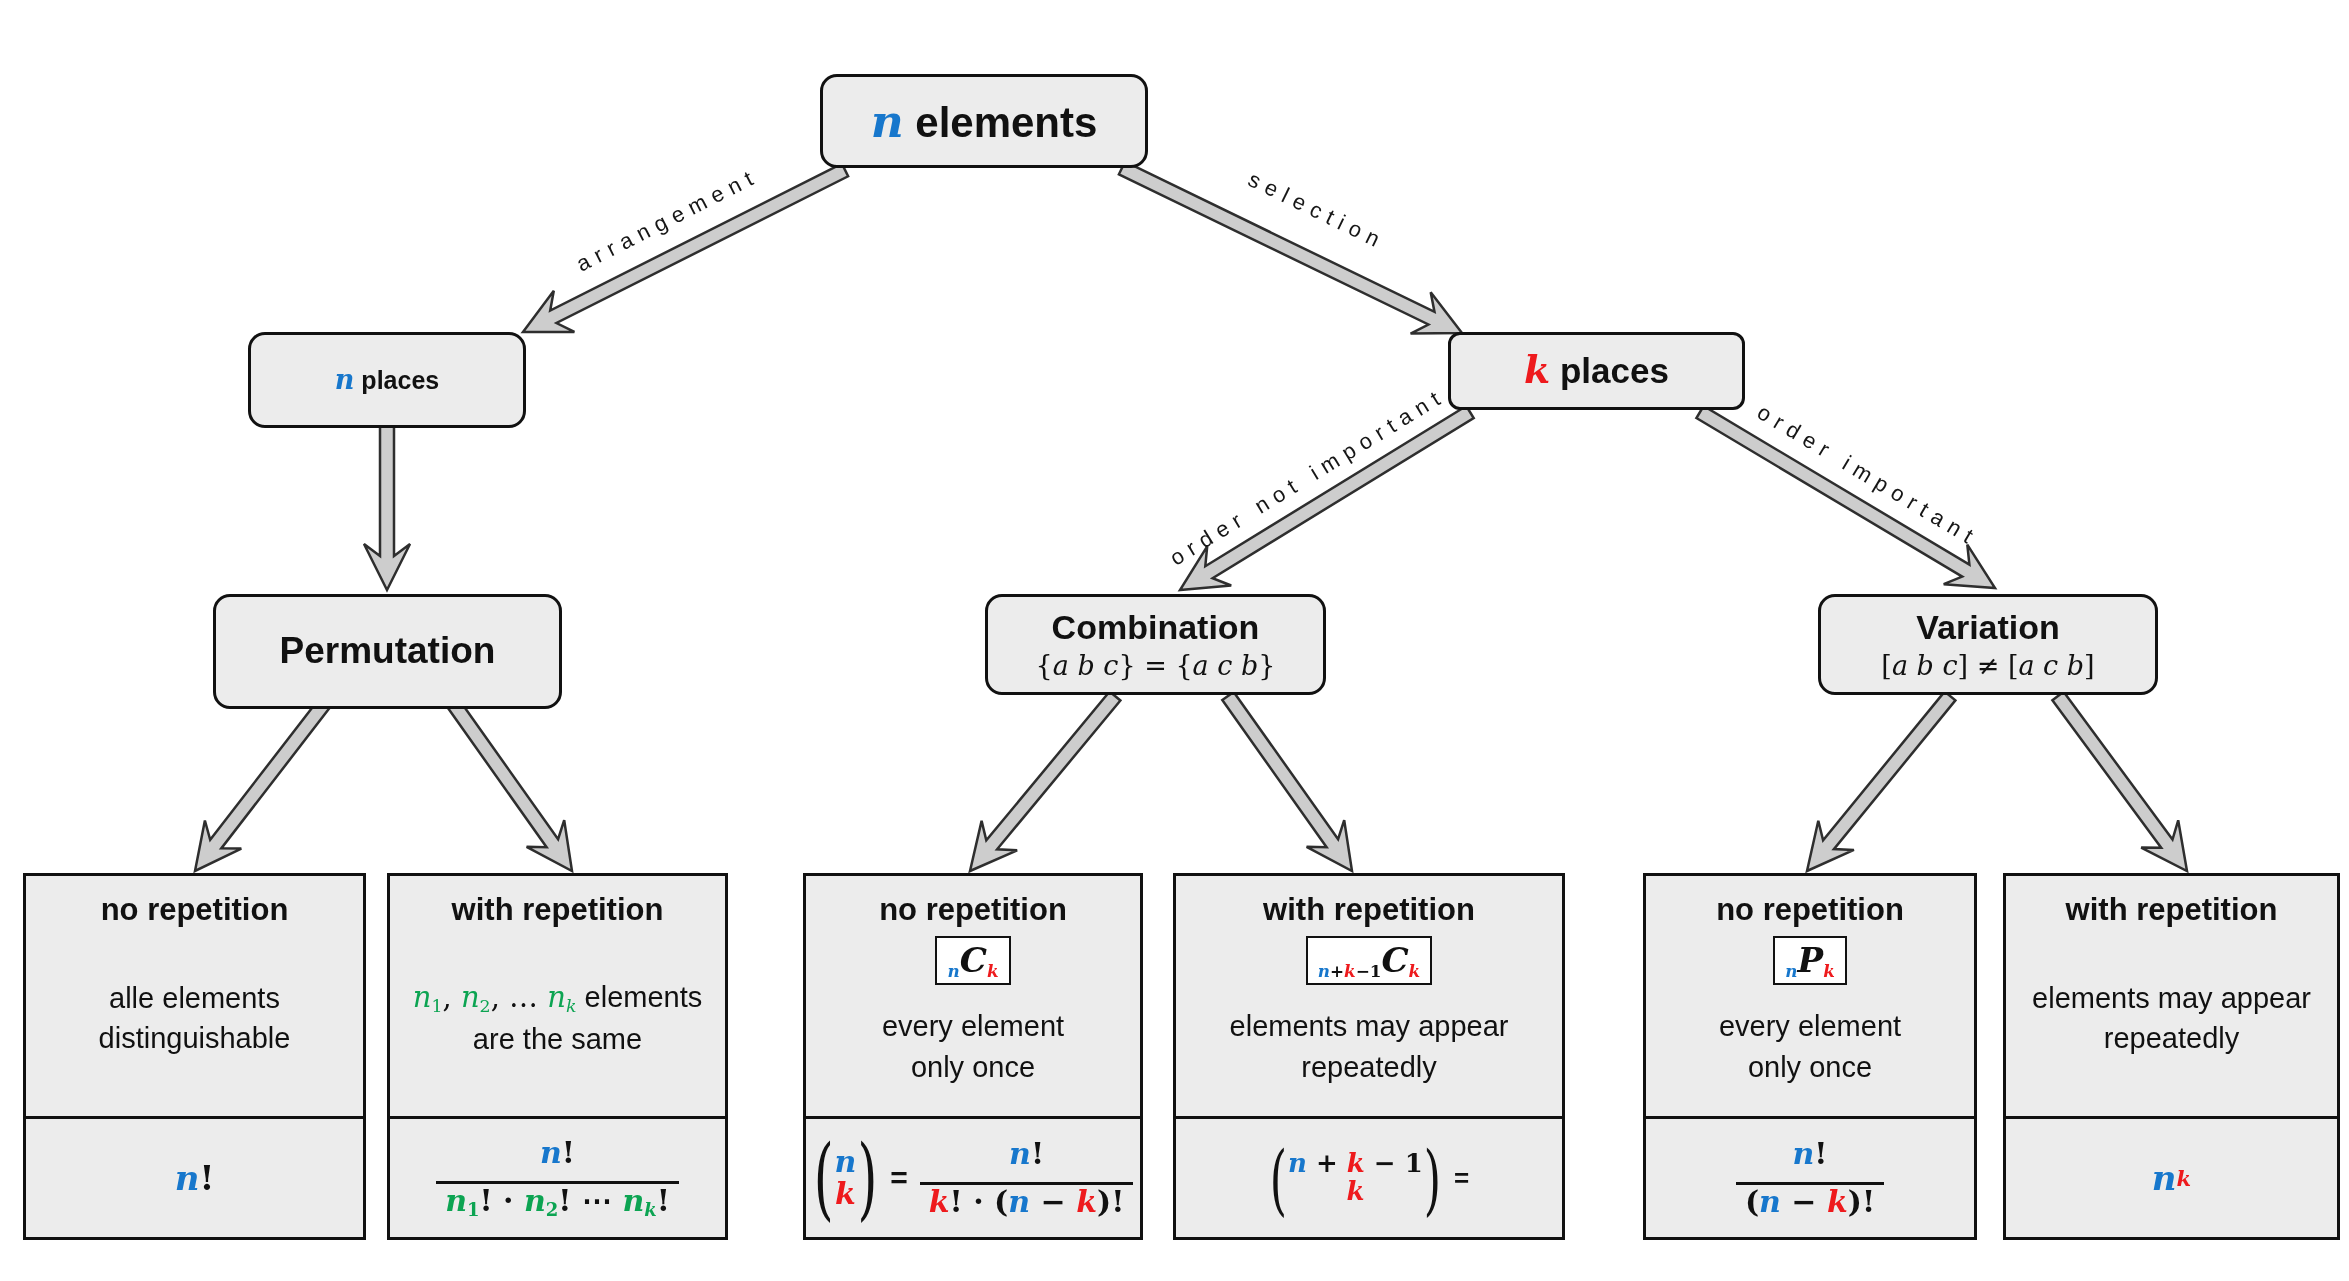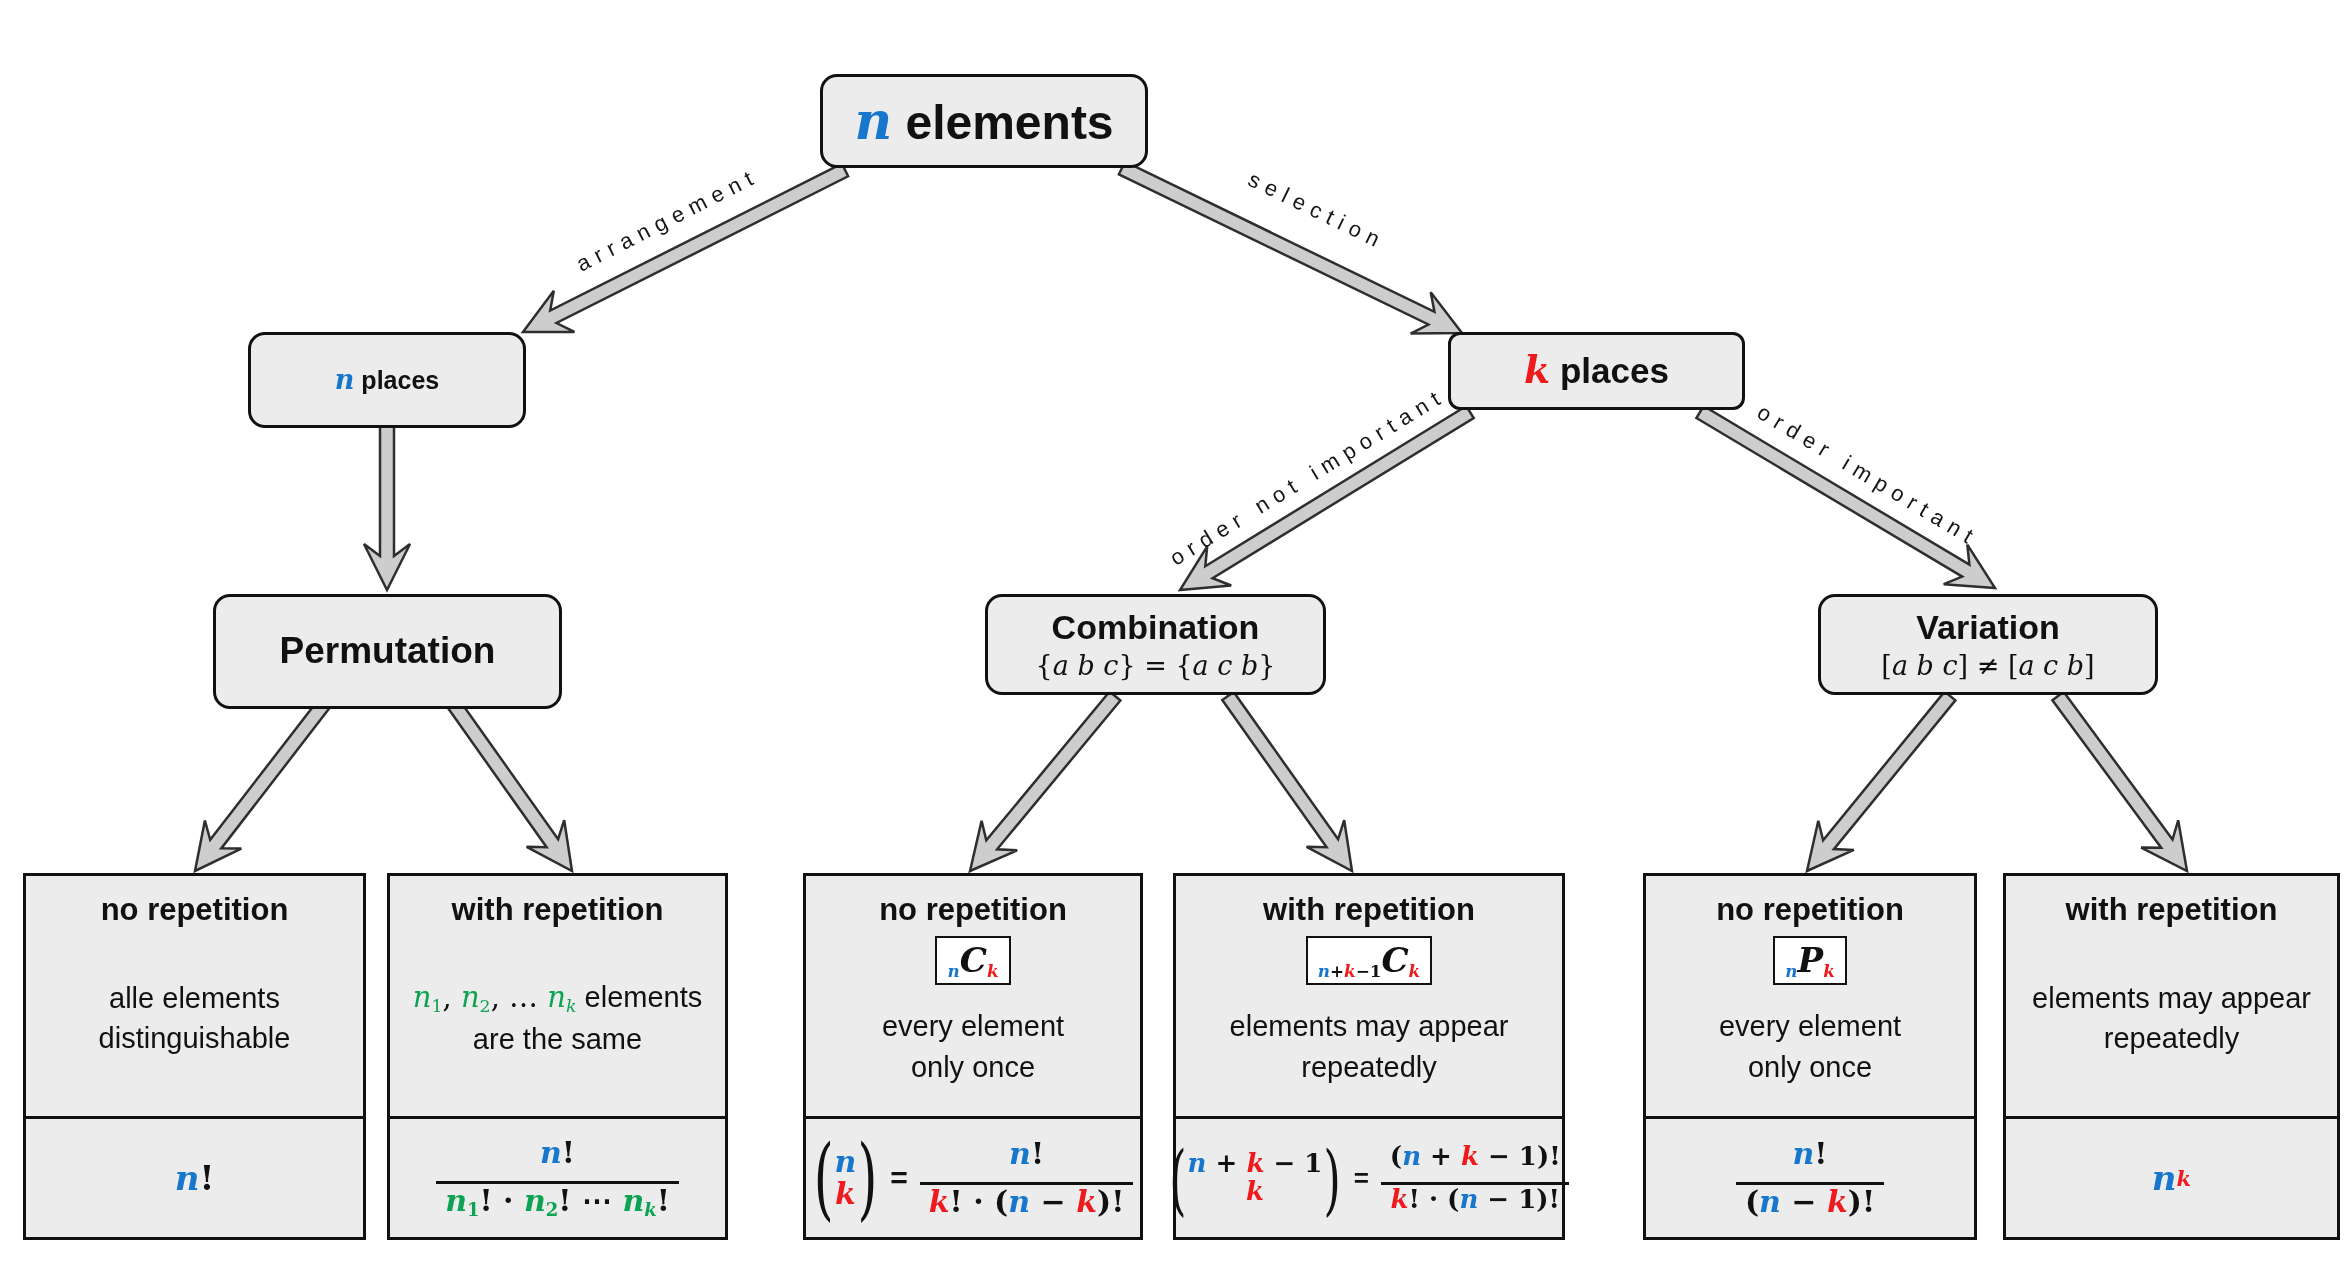--- a/index.html
+++ b/index.html
@@ -72,21 +72,21 @@
       <polygon points="1222.3,700.0 1326.6,847.3 1306.6,846.8 1352.0,871.0 1344.2,820.2 1338.1,839.2 1233.7,692.0" fill="#cdcdcd" stroke="#2e2e2e" stroke-width="2.5" stroke-linejoin="miter"></polygon>
       <polygon points="1944.6,691.6 1823.1,840.2 1818.3,820.8 1807.0,871.0 1853.9,849.9 1833.9,849.1 1955.4,700.4" fill="#cdcdcd" stroke="#2e2e2e" stroke-width="2.5" stroke-linejoin="miter"></polygon>
       <polygon points="2052.4,700.2 2161.2,847.8 2141.2,847.6 2187.0,871.0 2178.2,820.3 2172.5,839.5 2063.6,691.8" fill="#cdcdcd" stroke="#2e2e2e" stroke-width="2.5" stroke-linejoin="miter"></polygon>
     </svg>
 
   <div class="edge-label" style="left:668px;top:220px;transform:translate(-50%,-50%) rotate(-27deg);">arrangement</div>
   <div class="edge-label" style="left:1317px;top:211px;transform:translate(-50%,-50%) rotate(26deg);">selection</div>
   <div class="edge-label" style="left:1308px;top:477px;transform:translate(-50%,-50%) rotate(-31.5deg);">order not important</div>
   <div class="edge-label" style="left:1868px;top:476px;transform:translate(-50%,-50%) rotate(31deg);">order important</div>
 
-  <div class="node" style="left:820px;top:74px;width:328px;height:94px;font-size:48px;">
+  <div class="node" style="left:820px;top:74px;width:328px;height:94px;font-size:42px;">
     <div class="title"><span class="tk f-m it bd c-b">n</span><span class="tk f-s bd"> elements</span></div>
   </div>
 
   <div class="node" style="left:248px;top:332px;width:278px;height:96px;font-size:25px;">
     <div class="title"><span class="tk f-m it bd c-b">n</span><span class="tk f-s bd"> places</span></div>
   </div>
 
   <div class="node" style="left:1448px;top:332px;width:297px;height:78px;font-size:35px;border-radius:12px;">
     <div class="title"><span class="tk f-m it bd c-r">k</span><span class="tk f-s bd"> places</span></div>
   </div>
@@ -183,26 +183,20 @@
             <span class="bcol">
               <span><span class="tk f-m it bd c-b">n</span><span class="tk f-m bd"> + </span><span class="tk f-m it bd c-r">k</span><span class="tk f-m bd"> − 1</span></span>
               <span><span class="tk f-m it bd c-r">k</span></span>
             </span>
             <span class="paren">)</span>
           </span>
         </span>
         <span class="fx-item">
           <span class="tk f-s bd">=</span>
         </span>
-        <span class="fx-item">
-          <span class="frac">
-            <span class="num"><span class="tk f-m bd">(</span><span class="tk f-m it bd c-b">n</span><span class="tk f-m bd"> + </span><span class="tk f-m it bd c-r">k</span><span class="tk f-m bd"> − 1)!</span></span>
-            <span class="den"><span class="tk f-m it bd c-r">k</span><span class="tk f-m bd">! · (</span><span class="tk f-m it bd c-b">n</span><span class="tk f-m bd"> − 1)!</span></span>
-          </span>
-        </span>
       </div>
   </div>
 
   <div class="leaf" style="left:1643px;width:334px;">
     <div class="leaf-top">
       <div class="leaf-heading">no repetition</div>
       <div class="badge f-m"><span class="tk f-m it bd c-b sub">n</span><span class="tk f-m it bd">P</span><span class="tk f-m it bd c-r sub">k</span></div>
       <div class="desc">
         <div><span class="tk f-s">every element</span></div>
         <div><span class="tk f-s">only once</span></div>

